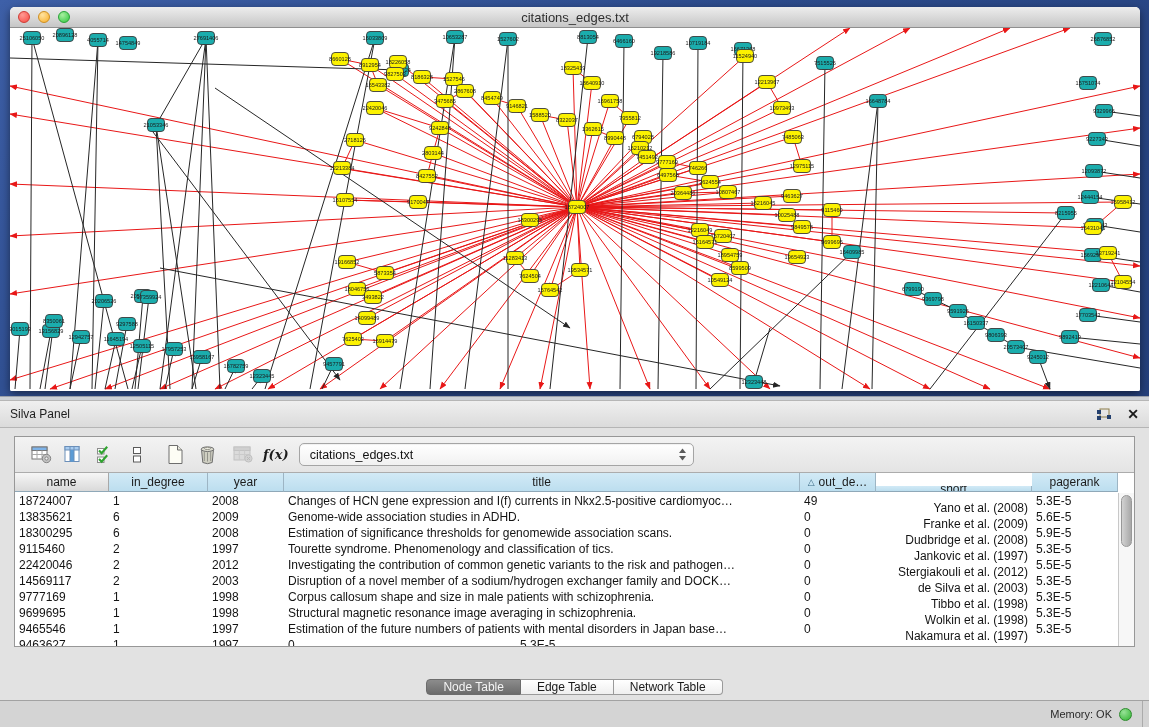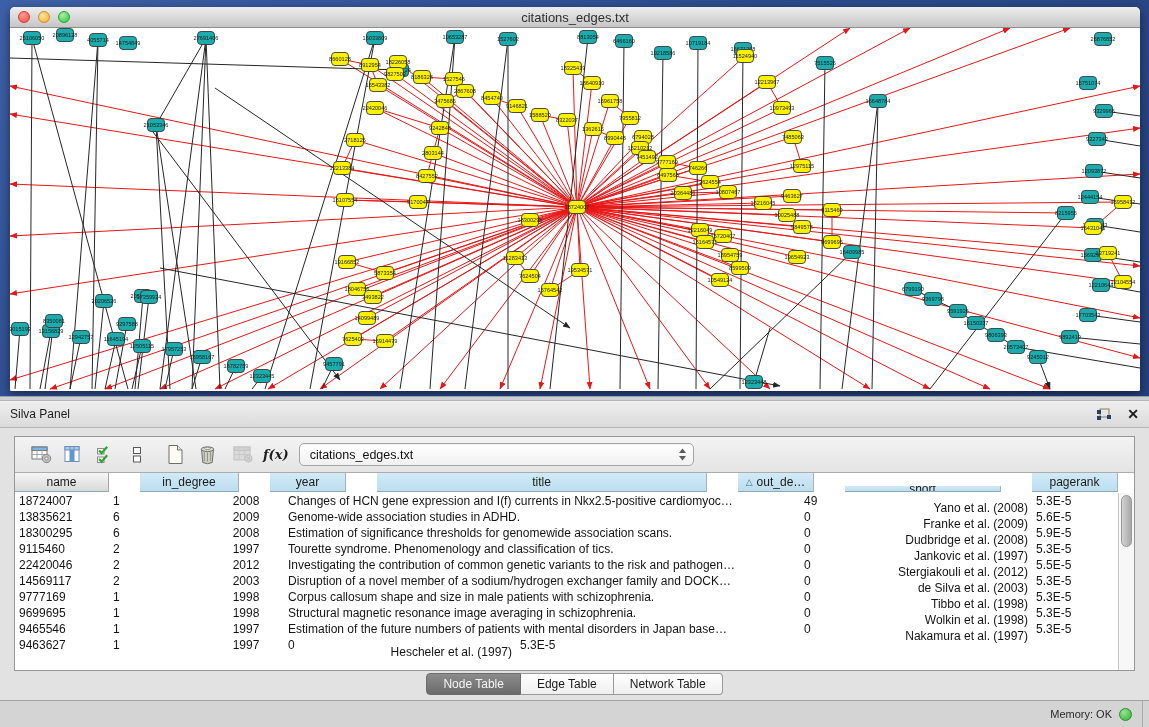--- a/index.html
+++ b/index.html
@@ -28,54 +28,54 @@
 
   
   .panel-header { position:absolute; left:0; top:401px; width:100%; height:27px;
                   background:linear-gradient(#EFEFEF,#DBDBDB); border-bottom:1px solid #B5B5B5;
                   display:flex; align-items:center; padding:0 10px; font-size:12px; color:#1E1E1E; }
   .ph-icons { margin-left:auto; display:flex; align-items:center; gap:15px; }
   .ph-close { font-size:14px; font-weight:bold; color:#1A1A1A; line-height:1; cursor:default; }
 
   .panel-body { position:absolute; left:0; top:428px; width:100%; bottom:27px; background:#E2E2E2; }
 
-  .table-frame { position:absolute; left:14px; right:14px; top:8px; height:235px;
+  .table-frame { position:absolute; left:14px; right:14px; top:8px; height:211px;
                  border:1px solid #979797; background:#fff; }
   .toolbar { height:36px; background:linear-gradient(#F3F3F3,#E4E4E4); border-bottom:1px solid #ACACAC;
              display:flex; align-items:center; padding:0 10px; }
   .tbtn { width:32px; height:30px; display:flex; align-items:center; justify-content:center; }
   .fx { font-family:"DejaVu Serif", serif; font-style:italic; font-weight:bold; font-size:13px;
         color:#1C1C1C; margin:0 10px 0 4px; }
   .combo { width:395px; height:23px; border:1px solid #A5A5A5; border-radius:5px;
            background:linear-gradient(#FFFFFF,#F1F1F1); display:flex; align-items:center;
            padding:0 6px 0 10px; font-size:12.5px; color:#111; box-shadow:inset 0 1px 1px rgba(0,0,0,.06); }
   .combo span.val { flex:1; white-space:nowrap; overflow:hidden; }
 
-  .thead { display:flex; height:19px; margin-right:16px;gap:31px; }
+  .thead { display:flex; height:19px; margin-right:16px; }
   .th { display:flex; align-items:center; justify-content:center; font-size:12px; color:#1B1B1B;
         background:linear-gradient(#D2EAF6,#BCDEEF); border-right:1px solid #9DB5C4;
         border-bottom:1px solid #8FA8B8; white-space:nowrap; overflow:hidden; }
   .th.c0 { background:linear-gradient(#F6F6F6,#D9D9D9); border-right:1px solid #A8A8A8; }
   .sortglyph { font-size:9px; color:#3D6C86; margin-right:4px; }
 
-  .c0 { width:94px; }  .c1 { width:99px; }  .c2 { width:76px;text-align:center; }
+  .c0 { width:94px; }  .c1 { width:99px; }  .c2 { width:76px; }
   .c3 { flex:1; }      .c4 { width:76px; }  .c5 { width:156px;margin-top:13px; } .c6 { width:86px; }
 
   .tbody { position:absolute; left:0; right:16px; top:56px; bottom:0; overflow:hidden; background:#fff; }
   .trow { display:flex; height:16px; align-items:center; }
   .td { font-size:12px; color:#141414; white-space:nowrap; overflow:hidden; padding:0 4px; }
   .td.c5 { text-align:right; }
 
   .vscroll { position:absolute; right:0; top:56px; bottom:0; width:16px; background:#F7F7F7;
              border-left:1px solid #C8C8C8; }
   .vthumb { position:absolute; left:2px; top:2px; width:11px; height:52px; border-radius:6px;
             background:linear-gradient(90deg,#D2D2D2,#A8A8A8); border:1px solid #989898; }
 
   .tabbar { position:absolute; left:0; right:0; bottom:5px; display:flex; justify-content:center; }
-  .seg { height:22px; padding:0 16px; font-size:12px; color:#1A1A1A; border:1px solid #9A9A9A;
+  .seg { height:16px; padding:0 16px; font-size:12px; color:#1A1A1A; border:1px solid #9A9A9A;
          border-left:none; background:linear-gradient(#FFFFFF,#EFEFEF); cursor:default; font-family:inherit; }
   .seg:first-child { border-left:1px solid #9A9A9A; border-radius:4px 0 0 4px; }
   .seg:last-child  { border-radius:0 4px 4px 0; }
   .seg.active { background:linear-gradient(#8C8C8C,#6B6B6B); color:#F5F5F5; border-color:#6C6C6C; }
 
   .statusbar { position:absolute; left:0; bottom:0; width:100%; height:27px; background:#D4D4D4;
                border-top:1px solid #A2A2A2; display:flex; align-items:center; justify-content:flex-end;
                padding-right:6px; font-size:11px; color:#2A2A2A; }
   .memdot { width:13px; height:13px; border-radius:50%; margin-left:7px;
             background:radial-gradient(circle at 35% 30%,#97E297,#2FB32F); border:1px solid #2C8B2C; }

